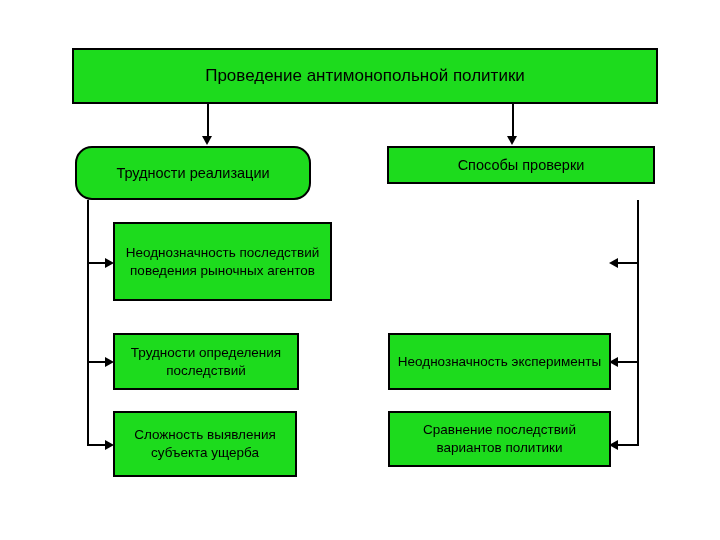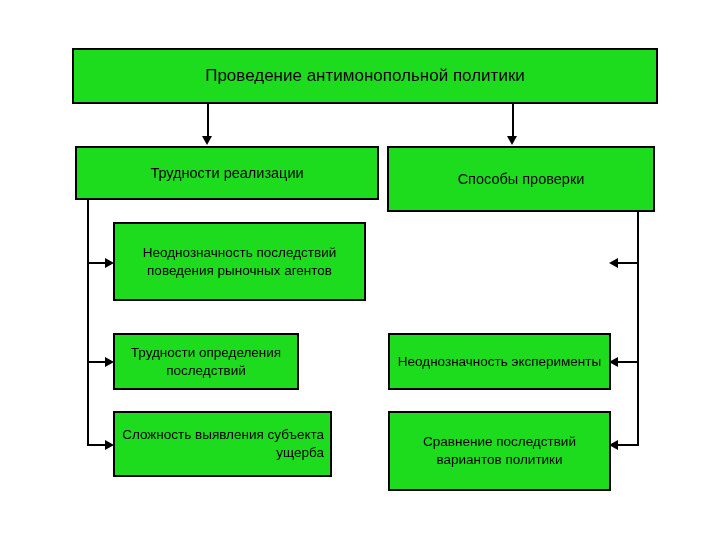--- a/index.html
+++ b/index.html
@@ -86,25 +86,25 @@
   <div class="node title" style="left: 72px; top: 48px; width: 586px; height: 56px; background: rgb(29, 219, 29); border-color: rgb(0, 0, 0); color: rgb(0, 0, 0);">
     <span>Проведение антимонопольной политики</span>
   </div>
 
   <div class="vline" style="left: 207px; top: 104px; height: 33px; border-left-color: rgb(0, 0, 0);"></div>
   <div class="arrow-down" style="left: 202px; top: 136px; border-top-color: rgb(0, 0, 0);"></div>
 
   <div class="vline" style="left: 512px; top: 104px; height: 33px; border-left-color: rgb(0, 0, 0);"></div>
   <div class="arrow-down" style="left: 507px; top: 136px; border-top-color: rgb(0, 0, 0);"></div>
 
-  <div class="node branch" style="left: 75px; top: 146px; width: 304px; height: 54px; background: rgb(29, 219, 29); border-color: rgb(0, 0, 0); color: rgb(0, 0, 0);">
+  <div class="node branch" style="left: 75px; top: 146px; width: 236px; height: 54px; background: rgb(29, 219, 29); border-color: rgb(0, 0, 0); color: rgb(0, 0, 0); border-radius: 17px;">
     <span>Трудности реализации</span>
   </div>
 
-  <div class="node branch" style="left: 387px; top: 146px; width: 268px; height: 66px; background: rgb(29, 219, 29); border-color: rgb(0, 0, 0); color: rgb(0, 0, 0);">
+  <div class="node branch" style="left: 387px; top: 146px; width: 268px; height: 38px; background: rgb(29, 219, 29); border-color: rgb(0, 0, 0); color: rgb(0, 0, 0);">
     <span>Способы проверки</span>
   </div>
 
   <div class="vline" style="left: 87px; top: 200px; height: 245px; border-left-color: rgb(0, 0, 0);"></div>
 
   <div class="hline" style="left: 87px; top: 262px; width: 20px; border-top-color: rgb(0, 0, 0);"></div>
   <div class="arrow-right" style="left: 105px; top: 258px; border-left-color: rgb(0, 0, 0);"></div>
 
   <div class="hline" style="left: 87px; top: 361px; width: 20px; border-top-color: rgb(0, 0, 0);"></div>
   <div class="arrow-right" style="left: 105px; top: 357px; border-left-color: rgb(0, 0, 0);"></div>
@@ -116,34 +116,34 @@
 
   <div class="hline" style="left: 618px; top: 262px; width: 21px; border-top-color: rgb(0, 0, 0);"></div>
   <div class="arrow-left" style="left: 609px; top: 258px; border-right-color: rgb(0, 0, 0);"></div>
 
   <div class="hline" style="left: 618px; top: 361px; width: 21px; border-top-color: rgb(0, 0, 0);"></div>
   <div class="arrow-left" style="left: 609px; top: 357px; border-right-color: rgb(0, 0, 0);"></div>
 
   <div class="hline" style="left: 618px; top: 444px; width: 21px; border-top-color: rgb(0, 0, 0);"></div>
   <div class="arrow-left" style="left: 609px; top: 440px; border-right-color: rgb(0, 0, 0);"></div>
 
-  <div class="node leaf" style="left: 113px; top: 222px; width: 253px; height: 79px; background: rgb(29, 219, 29); border-color: rgb(0, 0, 0); color: rgb(0, 0, 0);">
+  <div class="node leaf" style="left: 113px; top: 222px; width: 219px; height: 79px; background: rgb(29, 219, 29); border-color: rgb(0, 0, 0); color: rgb(0, 0, 0);">
     <span>Неоднозначность последствий поведения рыночных агентов</span>
   </div>
 
   <div class="node leaf" style="left: 113px; top: 333px; width: 186px; height: 57px; background: rgb(29, 219, 29); border-color: rgb(0, 0, 0); color: rgb(0, 0, 0);">
     <span>Трудности определения последствий</span>
   </div>
 
-  <div class="node leaf" style="left: 113px; top: 411px; width: 219px; height: 66px; background: rgb(29, 219, 29); border-color: rgb(0, 0, 0); color: rgb(0, 0, 0); text-align: right;">
+  <div class="node leaf" style="left: 113px; top: 411px; width: 184px; height: 66px; background: rgb(29, 219, 29); border-color: rgb(0, 0, 0); color: rgb(0, 0, 0);">
     <span>Сложность выявления субъекта ущерба</span>
   </div>
 
 
   <div class="node leaf" style="left: 388px; top: 333px; width: 223px; height: 57px; background: rgb(29, 219, 29); border-color: rgb(0, 0, 0); color: rgb(0, 0, 0);">
     <span>Неоднозначность эксперименты</span>
   </div>
 
-  <div class="node leaf" style="left: 388px; top: 411px; width: 223px; height: 80px; background: rgb(29, 219, 29); border-color: rgb(0, 0, 0); color: rgb(0, 0, 0); align-items: center;">
+  <div class="node leaf" style="left: 388px; top: 411px; width: 223px; height: 56px; background: rgb(29, 219, 29); border-color: rgb(0, 0, 0); color: rgb(0, 0, 0); align-items: center;">
     <span>Сравнение последствий вариантов политики</span>
   </div>
 
 </div>
 
 </body></html>

